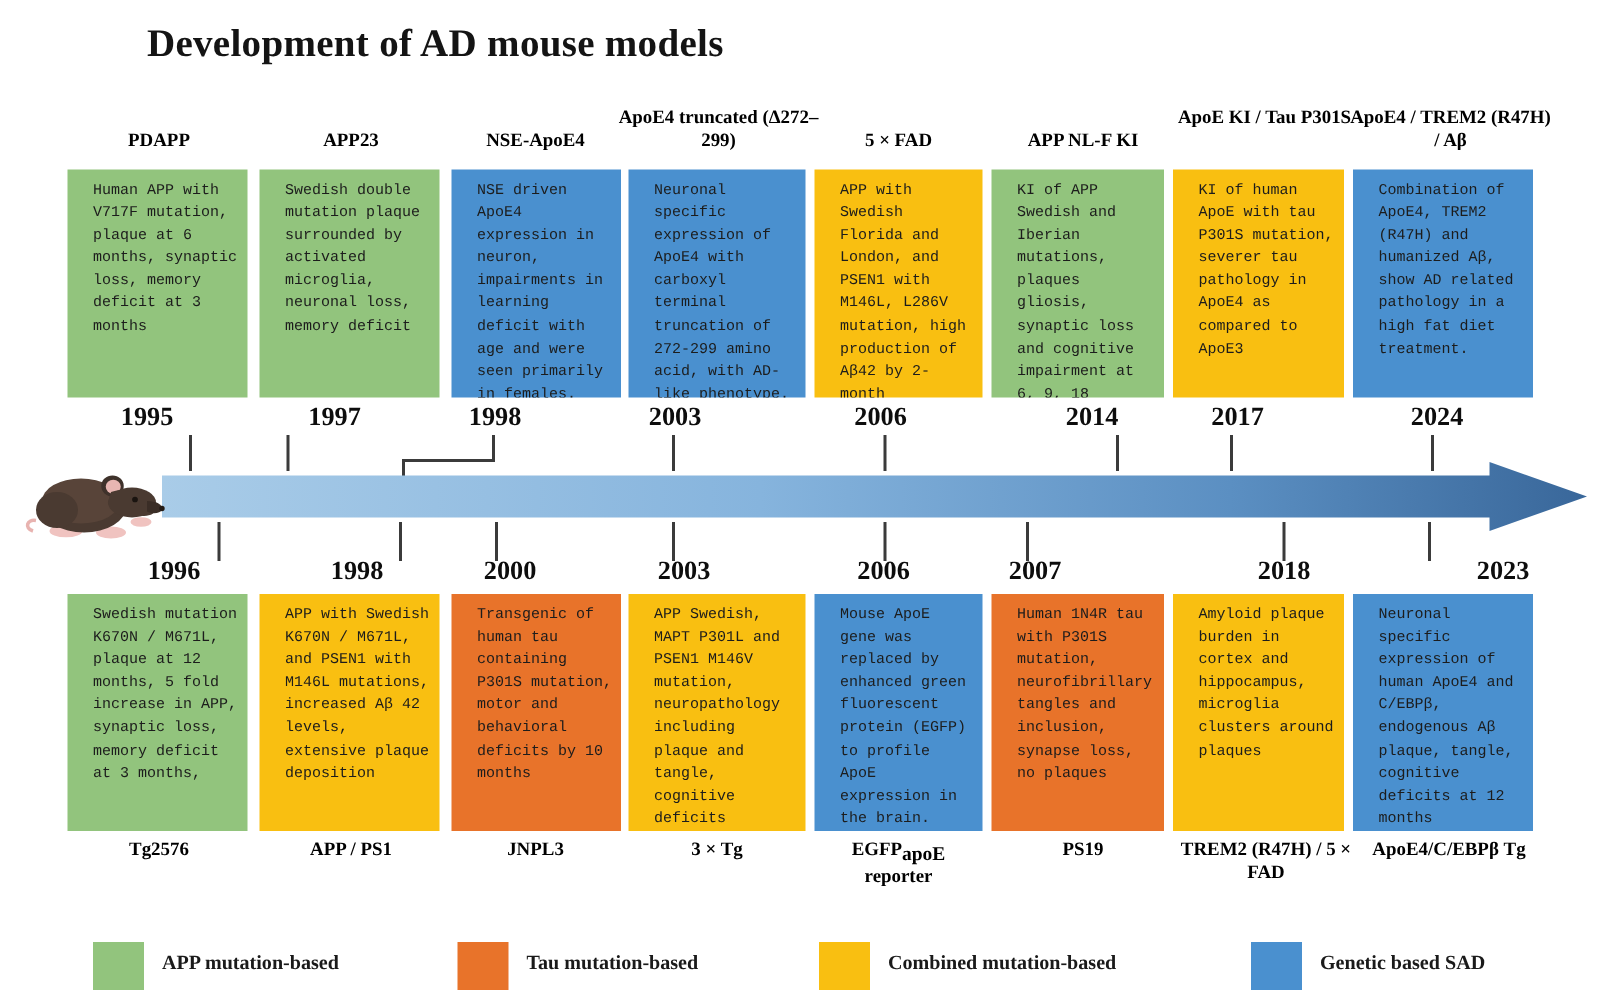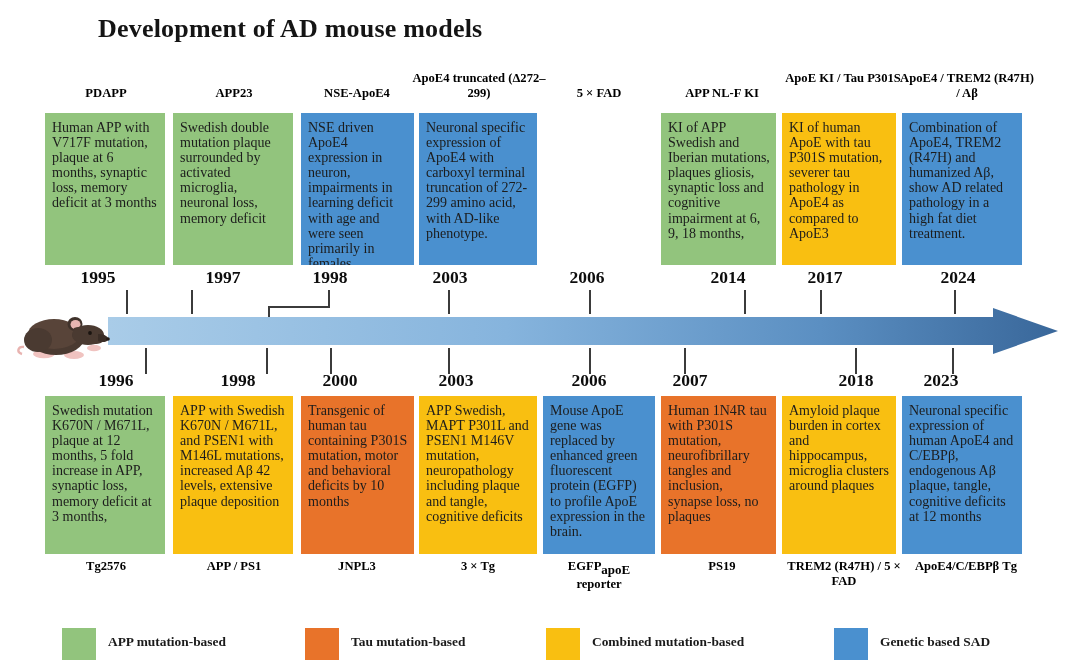--- a/index.html
+++ b/index.html
@@ -17,25 +17,25 @@
     position:absolute;left:98px;top:14px;
     font-family:"Liberation Serif", serif;
     font-size:26px;font-weight:bold;color:#141414;
     letter-spacing:.2px;
   }
 
   
   .card{
     position:absolute;
     box-sizing:border-box;
-    padding:7px 6px 4px 7px;
-    font-size:14px;
+    padding:7px 6px 4px 17px;
+    font-size:10px;
     line-height:15.1px;
     color:#1c1c1c;
-    font-family:Liberation Serif, serif;
+    font-family:Liberation Mono, monospace;
     overflow:hidden;
   }
   .c-green {background:#92c47d;}
   .c-blue  {background:#4a90cf;}
   .c-yellow{background:#f9bf11;}
   .c-orange{background:#e8732a;}
 
   
   .modelname{
     position:absolute;
@@ -103,20 +103,21 @@
   <div class="modelname" style="left:410px;top:71px;width:138px;">ApoE4 truncated (Δ272–299)</div>
   <div class="modelname" style="left:540px;top:86px;width:118px;">5 × FAD</div>
   <div class="modelname" style="left:658px;top:86px;width:128px;">APP NL-F KI</div>
   <div class="modelname" style="left:784px;top:71px;width:118px;">ApoE KI / Tau P301S</div>
   <div class="modelname" style="left:900px;top:71px;width:134px;">ApoE4 / TREM2 (R47H) / Aβ</div>
 
   <div class="card c-green" style="left:45px;top:113px;width:120px;height:152px;">Human APP with V717F mutation, plaque at 6 months, synaptic loss, memory deficit at 3 months</div>
   <div class="card c-green" style="left:173px;top:113px;width:120px;height:152px;">Swedish double mutation plaque surrounded by activated microglia, neuronal loss, memory deficit</div>
   <div class="card c-blue" style="left:301px;top:113px;width:113px;height:152px;">NSE driven ApoE4 expression in neuron, impairments in learning  deficit with age and were seen primarily in females.</div>
   <div class="card c-blue" style="left:419px;top:113px;width:118px;height:152px;">Neuronal specific expression of ApoE4 with carboxyl terminal truncation of 272-299 amino acid, with AD-like phenotype.</div>
+  <div class="card c-yellow" style="left:543px;top:113px;width:112px;height:152px;">APP with Swedish Florida and London, and PSEN1 with M146L, L286V mutation, high production of Aβ42 by 2-month</div>
   <div class="card c-green" style="left:661px;top:113px;width:115px;height:152px;">KI of APP Swedish and Iberian mutations, plaques gliosis, synaptic loss and cognitive impairment at 6, 9, 18 months,</div>
   <div class="card c-yellow" style="left:782px;top:113px;width:114px;height:152px;">KI of human ApoE with tau P301S mutation, severer tau pathology   in ApoE4 as compared to ApoE3</div>
   <div class="card c-blue" style="left:902px;top:113px;width:120px;height:152px;">Combination of ApoE4, TREM2 (R47H) and humanized Aβ, show AD related pathology in a high fat diet treatment.</div>
 
   <div class="year" style="left:60px;top:267px;width:76px;">1995</div>
   <div class="year" style="left:185px;top:267px;width:76px;">1997</div>
   <div class="year" style="left:292px;top:267px;width:76px;">1998</div>
   <div class="year" style="left:412px;top:267px;width:76px;">2003</div>
   <div class="year" style="left:549px;top:267px;width:76px;">2006</div>
   <div class="year" style="left:690px;top:267px;width:76px;">2014</div>
@@ -188,21 +189,21 @@
   <div class="tick" style="left:855px;top:348px;height:26px;"></div>
   <div class="tick" style="left:952px;top:348px;height:26px;"></div>
 
   <div class="year" style="left:78px;top:370px;width:76px;">1996</div>
   <div class="year" style="left:200px;top:370px;width:76px;">1998</div>
   <div class="year" style="left:302px;top:370px;width:76px;">2000</div>
   <div class="year" style="left:418px;top:370px;width:76px;">2003</div>
   <div class="year" style="left:551px;top:370px;width:76px;">2006</div>
   <div class="year" style="left:652px;top:370px;width:76px;">2007</div>
   <div class="year" style="left:818px;top:370px;width:76px;">2018</div>
-  <div class="year" style="left:903px;top:370px;width:76px;text-align:center;">2023</div>
+  <div class="year" style="left:964px;top:370px;width:76px;text-align:center;">2023</div>
 
   <div class="card c-green" style="left:45px;top:396px;width:120px;height:158px;">Swedish mutation K670N / M671L, plaque at 12 months, 5 fold increase in APP, synaptic loss, memory deficit at 3 months,</div>
   <div class="card c-yellow" style="left:173px;top:396px;width:120px;height:158px;">APP with Swedish K670N / M671L, and PSEN1 with M146L mutations, increased Aβ 42 levels, extensive plaque deposition</div>
   <div class="card c-orange" style="left:301px;top:396px;width:113px;height:158px;">Transgenic of human tau containing P301S mutation, motor and behavioral deficits by 10 months</div>
   <div class="card c-yellow" style="left:419px;top:396px;width:118px;height:158px;">APP Swedish, MAPT P301L and PSEN1 M146V mutation, neuropathology including plaque and tangle, cognitive deficits</div>
   <div class="card c-blue" style="left:543px;top:396px;width:112px;height:158px;">Mouse ApoE gene was replaced by enhanced green fluorescent protein (EGFP) to profile  ApoE expression  in the brain.</div>
   <div class="card c-orange" style="left:661px;top:396px;width:115px;height:158px;">Human 1N4R tau with P301S mutation, neurofibrillary tangles and inclusion, synapse loss, no plaques</div>
   <div class="card c-yellow" style="left:782px;top:396px;width:114px;height:158px;">Amyloid plaque burden in cortex and hippocampus, microglia clusters around plaques</div>
   <div class="card c-blue" style="left:902px;top:396px;width:120px;height:158px;">Neuronal specific expression of human ApoE4 and C/EBPβ, endogenous Aβ plaque, tangle, cognitive deficits at 12 months</div>
 

